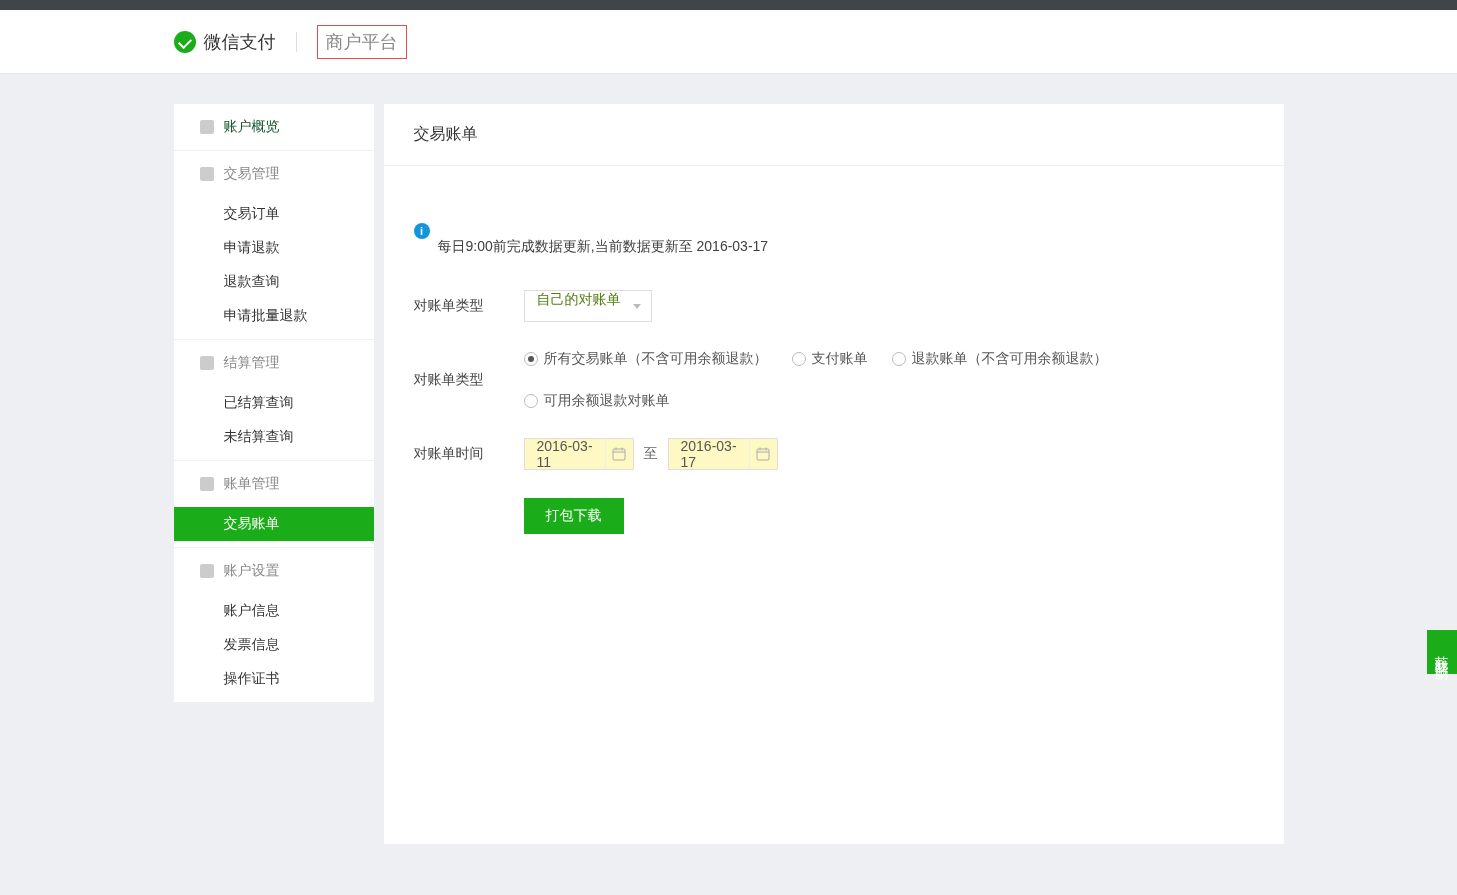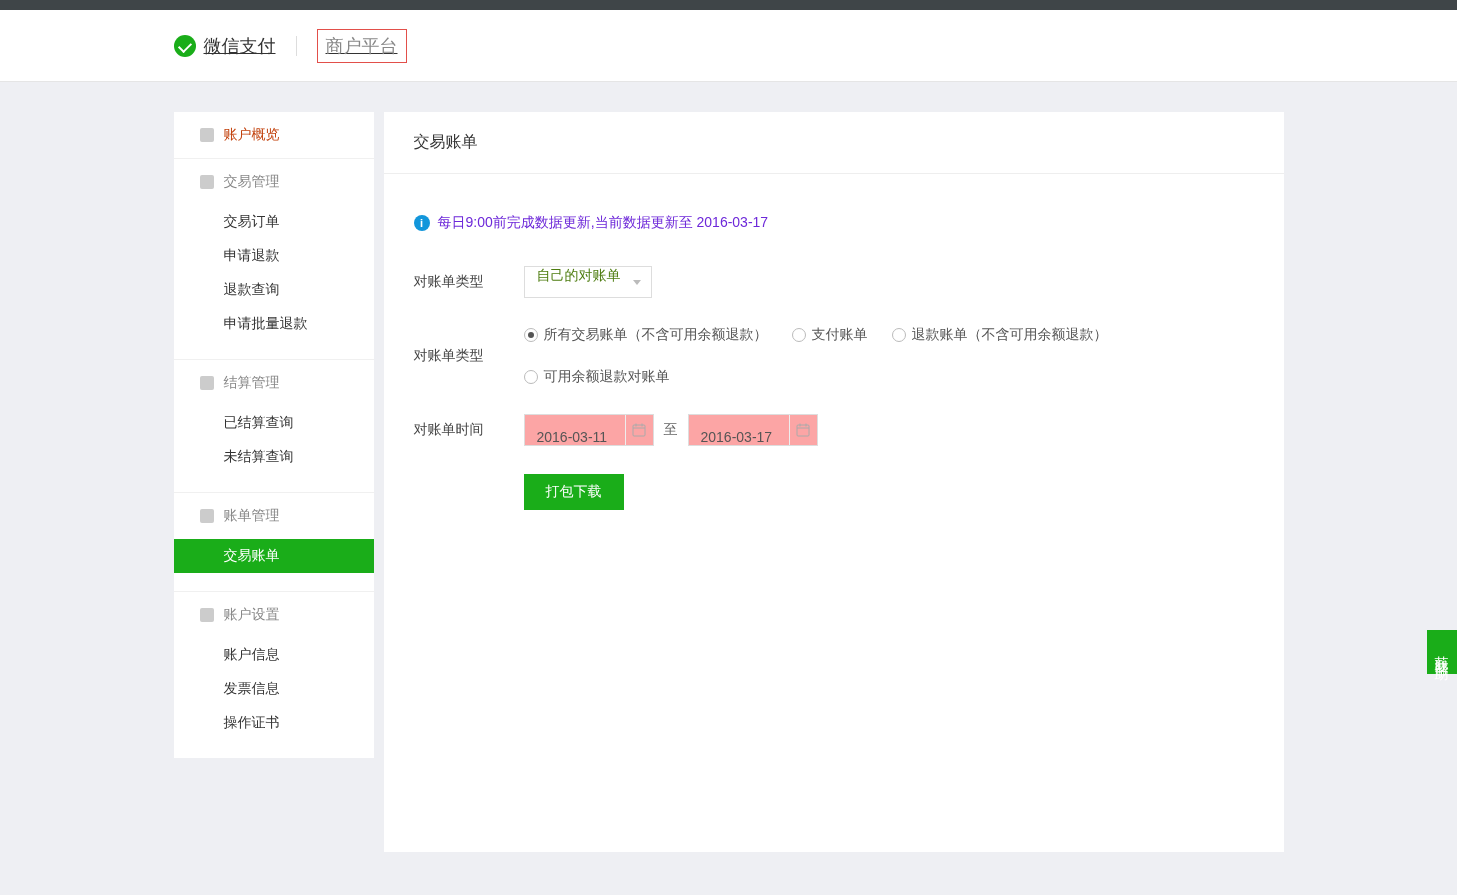--- a/index.html
+++ b/index.html
@@ -8,23 +8,22 @@
     font-size: 14px;
     color: #333;
     background: #eeeff3;
   }
   .topbar {
     height: 10px;
     background: #3f4548;
   }
   .header {
     background: #fff;
-    height: 72px;
+    height: 64px;
     border-bottom: 1px solid #e5e5e5;
-    text-decoration: underline;
   }
   .header-inner {
     width: 1110px;
     margin: 0 auto;
     display: flex;
     align-items: center;
     height: 100%;
   }
   .logo-wrap {
     display: flex;
@@ -102,33 +101,33 @@
   }
   .side-group-header {
     display: flex;
     align-items: center;
     gap: 10px;
     padding: 14px 26px;
     color: #888;
     font-size: 14px;
   }
   .side-group-header.first {
-    color: #c2410c;
+    color: #14532d;
   }
   .side-icon {
     width: 14px;
     height: 14px;
     background: #ccc;
     display: inline-block;
     border-radius: 2px;
     flex-shrink: 0;
   }
   .side-group-items {
     border-bottom: 1px solid #f0f0f0;
-    padding-bottom: 18px;
+    padding-bottom: 6px;
     font-family: Liberation Serif, serif;
   }
   .side-group-header-only {
     border-bottom: 1px solid #f0f0f0;
   }
   .side-item {
     padding: 8px 26px 8px 50px;
     color: #333;
     cursor: pointer;
     font-size: 14px;
@@ -164,22 +163,23 @@
     background: #1296db;
     border-radius: 50%;
     color: #fff;
     font-size: 11px;
     display: flex;
     align-items: center;
     justify-content: center;
     font-weight: bold;
   }
   .info-text {
-    color: #6d28d9;
-    font-size: 14px;
+    color: #404040;
+    font-size: 14px;
+    margin-top: 32px;
   }
   .form-row {
     display: flex;
     align-items: center;
     margin-bottom: 28px;
   }
   .form-label {
     width: 110px;
     color: #444;
     font-size: 14px;
@@ -234,26 +234,26 @@
     width: 6px;
     height: 6px;
     background: #555;
     border-radius: 50%;
   }
   .date-input {
     border: 1px solid #ddd;
     height: 32px;
     padding: 0 34px 0 12px;
     display: flex;
-    align-items: flex-end;
-    width: 130px;
+    align-items: center;
+    width: 110px;
     position: relative;
     cursor: pointer;
     color: #555;
-    background: #fca5a5;
+    background: #fef9c3;
   }
   .date-input .cal-icon {
     position: absolute;
     right: 0;
     top: 0;
     bottom: 0;
     width: 28px;
     border-left: 1px solid #eee;
     display: flex;
     align-items: center;

